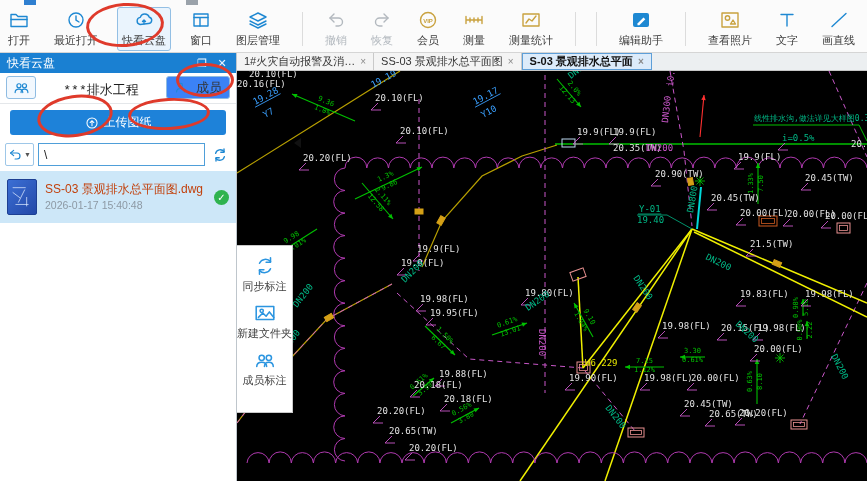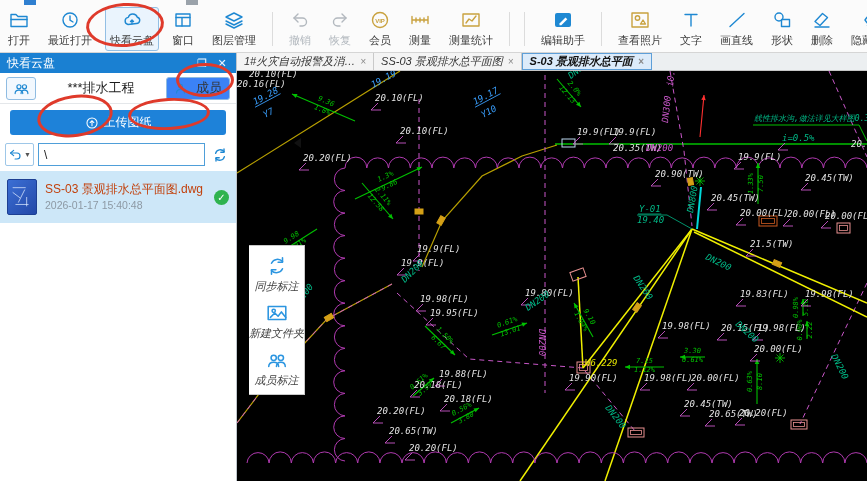--- a/index.html
+++ b/index.html
@@ -3,37 +3,37 @@
 <meta charset="utf-8">
 <style>
   * { box-sizing: border-box; margin: 0; padding: 0; }
   html,body { width:867px; height:481px; overflow:hidden; font-family:"Liberation Sans",sans-serif; background:#fff; position:relative; }
 
   
   .titlebar { height:5px; background:#fbfbfb; position:relative; }
   .titlebar .tb-chip { position:absolute; top:0; height:5px; width:12px; }
 
   
-  .toolbar { height:48px; background:#fbfbfb; border-bottom:1px solid #d5d5d5; display:flex; align-items:center; padding:0 3px; gap:8px; }
+  .toolbar { height:48px; background:#fbfbfb; border-bottom:1px solid #d5d5d5; display:flex; align-items:center; padding:0 3px; gap:14px; }
   .tb-item { display:flex; flex-direction:column; align-items:center; justify-content:center; height:44px; padding:1px 4px; font-size:11px; color:#3c3c3c; border:1px solid transparent; border-radius:3px; white-space:nowrap; cursor:default; }
   .tb-item.selected { border:1px solid #93bfe4; background:#eaf4fd; }
   .tb-item.disabled { color:#b2b8be; }
   .tb-item svg { width:20px; height:20px; margin-bottom:1px; }
   .tb-sep { width:1px; height:34px; background:#dcdcdc; margin:0 3px; flex:0 0 1px; }
   .tb-blue { color:#1e88d2; } .tb-gold { color:#c9a23f; } .tb-gray { color:#b2b8be; }
 
   
   .main { display:flex; height:428px; }
 
   
   .sidebar { width:237px; flex:0 0 237px; background:#fff; border-right:1px solid #bfc6cc; display:flex; flex-direction:column; }
   .panel-header { height:20px; background:#1a80d2; color:#fff; font-size:12px; display:flex; align-items:center; padding:0 7px; gap:6px; }
   .panel-header .ph-title { flex:1; }
   .ph-btn { color:#eaf4ff; font-size:11px; width:14px; text-align:center; cursor:pointer; }
-  .project-row { height:31px; display:flex; align-items:center; padding:4px 6px; gap:4px; border-bottom:1px solid #e4e7ea; }
+  .project-row { height:31px; display:flex; align-items:flex-end; padding:4px 6px; gap:4px; border-bottom:1px solid #e4e7ea;font-family:Liberation Mono, monospace; }
   .team-btn { width:30px; height:23px; border:1px solid #8fbce2; border-radius:3px; background:#f2f8fe; color:#1e88d2; display:flex; align-items:center; justify-content:center; }
   .team-btn svg { width:17px; height:17px; }
   .project-title { flex:1; text-align:center; font-size:13px; color:#1c1c1c; }
   .member-btn { height:23px; border:1px solid #8fbce2; border-radius:3px; background:#3b82f6; color:#333; font-size:13px; display:flex; align-items:center; gap:9px; padding:0 7px; }
   .member-btn svg { width:13px; height:13px; color:#1e88d2; }
   .action-row { display:flex; gap:7px; padding:6px 10px 5px 10px; }
   .btn-primary { flex:1; height:25px; background:#1e82d9; border:none; border-radius:3px; color:#fff; font-size:12px; display:flex; align-items:center; justify-content:center; gap:5px; cursor:pointer; }
   .btn-primary svg { width:14px; height:14px; }
   .path-row { display:flex; align-items:center; gap:4px; padding:3px 5px 5px 5px; }
   .undo-split { display:flex; align-items:center; border:1px solid #9ec7e8; border-radius:2px; height:23px; padding:0 2px; color:#1e88d2; background:#fff; }
@@ -44,30 +44,30 @@
   .refresh-btn svg { width:16px; height:16px; }
   .file-list { flex:1; overflow:hidden; }
   .file-item { display:flex; align-items:center; gap:8px; padding:8px 7px; background:#cde7f8; }
   .thumb { width:30px; height:36px; background:linear-gradient(135deg,#3b6fd4,#2348a8); border:1px solid #1d3f92; border-radius:2px; flex:0 0 30px; }
   .file-info { flex:1; min-width:0; }
   .file-name { font-size:12px; color:#c2410c; white-space:nowrap; overflow:hidden; }
   .file-meta { font-size:10.5px; color:#8d99a4; line-height:1.45; }
   .check-badge { width:15px; height:15px; border-radius:50%; background:#2fb34f; color:#fff; font-size:10px; display:flex; align-items:center; justify-content:center; flex:0 0 15px; }
 
   
-  .canvas-area { flex:1; display:flex; flex-direction:column; position:relative; background:#b91c1c;font-style:italic; }
+  .canvas-area { flex:1; display:flex; flex-direction:column; position:relative; background:#b91c1c; }
   .tabbar { height:18px; background:#eceff1; border-bottom:1px solid #c6c6c6; display:flex; align-items:stretch; }
   .tab { display:flex; align-items:center; gap:5px; padding:0 7px; font-size:11px; color:#333; background:#f4f4f4; border-right:1px solid #c9c9c9; white-space:nowrap; cursor:pointer; }
   .tab .tab-x { color:#8a8a8a; font-size:10px; }
   .tab.active { background:#dcebfa; border:1px solid #5e9fd8; font-weight:bold; color:#111; }
   .canvas { flex:1; position:relative; }
   .canvas svg { position:absolute; inset:0; }
 
   
-  .float-panel { position:absolute; left:12px; top:192px; width:56px; background:#fff; border:1px solid #c9c9c9; border-left:none; display:flex; flex-direction:column; align-items:center; padding:5px 0 2px 0; z-index:6; }
+  .float-panel { position:absolute; left:0; top:192px; width:56px; background:#fff; border:1px solid #c9c9c9; border-left:none; display:flex; flex-direction:column; align-items:center; padding:5px 0 20px 0; z-index:6; }
   .fp-item { display:flex; flex-direction:column; align-items:center; gap:2px; padding:4px 0; font-size:11px; color:#3f3f3f; cursor:pointer; }
   .fp-item svg { width:22px; height:22px; color:#2b95e0; }
   .fp-handle { position:absolute; left:56px; top:80px; width:9px; height:20px; display:flex; align-items:center; justify-content:center; background:transparent; color:#000; font-size:8px; cursor:pointer; }
   .fp-handle .tri { width:0; height:0; border-top:5px solid transparent; border-bottom:5px solid transparent; border-right:7px solid #111; }
 
   
   .red-circle { position:absolute; border:3px solid #df3a2b; border-radius:50%; z-index:30; pointer-events:none; }
 </style>
 </head>
 <body>

